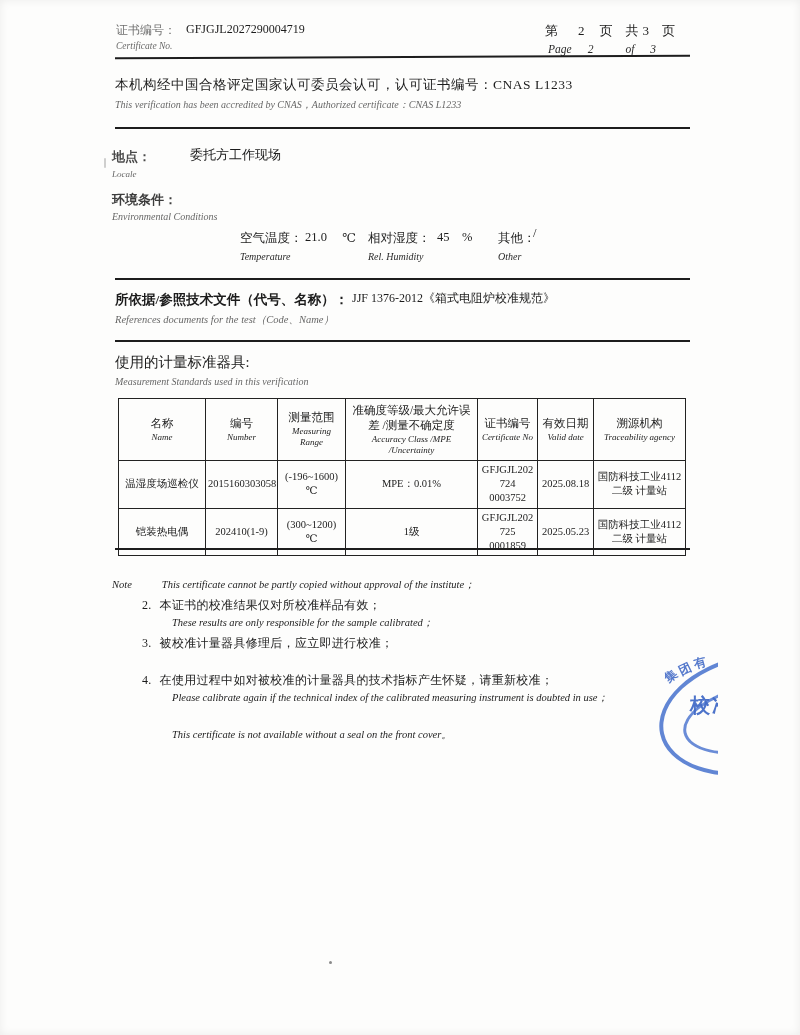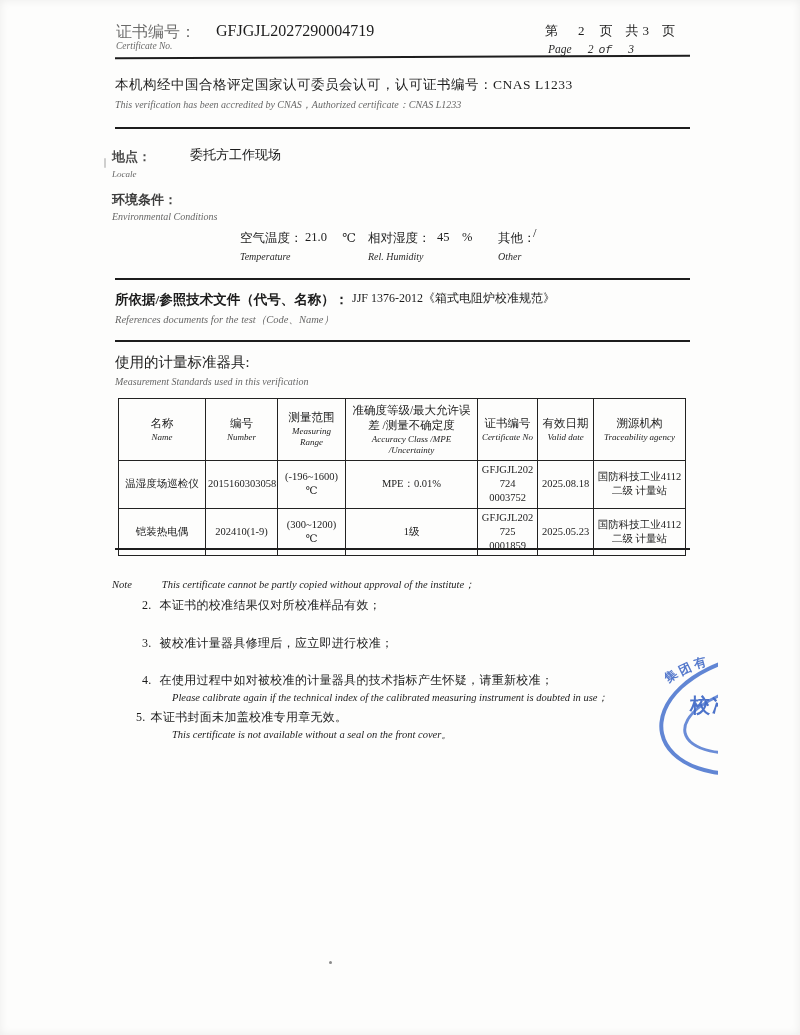--- a/index.html
+++ b/index.html
@@ -12,21 +12,21 @@
   .page::after{content:"";position:absolute;inset:0;pointer-events:none;
     box-shadow:inset 0 0 10px rgba(0,0,0,.07);}
   .abs{position:absolute;}
   .zh{font-family:"Liberation Serif","DejaVu Serif",serif;}
   .en{font-style:italic;color:#2a2a2a;}
   .faded{opacity:.72;filter:blur(.3px);}
   .rule{position:absolute;background:#1d1d1d;height:2px;}
   .rule.thin{height:1.5px;}
 
   
-  .certno-row{left:116px;top:22px;font-size:16px;display:flex;gap:20px;}
+  .certno-row{left:116px;top:22px;font-size:12px;display:flex;gap:10px;}
   .certno-label{opacity:.65;filter:blur(.4px);}
   .certno-en{left:116px;top:41px;font-size:9.5px;}
   .pageinfo{left:545px;top:22px;font-size:13px;display:flex;align-items:baseline;}
   .pageinfo span{display:inline-block;}
   .pageinfo-en{left:548px;top:43px;font-size:11.5px;display:flex;align-items:baseline;}
 
   
   .accred-zh{left:115px;top:76px;font-size:13.5px;letter-spacing:.5px;}
   .accred-en{left:115px;top:98px;font-size:10px;}
 
@@ -87,21 +87,21 @@
     <span>第</span>
     <span style="margin-left:20px;">2</span>
     <span style="margin-left:15px;">页</span>
     <span style="margin-left:13px;">共</span>
     <span style="margin-left:4px;">3</span>
     <span style="margin-left:13px;">页</span>
   </div>
   <div class="abs pageinfo-en en">
     <span>Page</span>
     <span style="margin-left:16px;">2</span>
-    <span style="margin-left:5px;font-family:Liberation Mono, monospace;">of</span>
+    <span style="margin-left:32px;">of</span>
     <span style="margin-left:16px;">3</span>
   </div>
 
   <div class="rule" style="left:115px;top:56px;width:575px;transform:rotate(-0.25deg);"></div>
 
   <div class="abs accred-zh zh">本机构经中国合格评定国家认可委员会认可，认可证书编号：CNAS L1233</div>
   <div class="abs accred-en en faded">This verification has been accredited by CNAS，Authorized certificate：CNAS L1233</div>
 
   <div class="rule thin" style="left:115px;top:127px;width:575px;"></div>
 
@@ -201,33 +201,31 @@
 
   <div class="rule thin" style="left:115px;top:548px;width:575px;"></div>
 
   <div class="abs note-en" style="left:112px;top:578px;">
     <span>Note</span><span style="margin-left:30px;">This certificate cannot be partly copied without approval of the institute；</span>
   </div>
 
   <div class="abs note-zh zh" style="left:142px;top:597px;">
     <span>2.</span><span style="margin-left:8px;">本证书的校准结果仅对所校准样品有效；</span>
   </div>
+  <div class="abs note-en" style="left:172px;top:616px;">These results are only responsible for the sample calibrated；</div>
 
   <div class="abs note-zh zh" style="left:142px;top:635px;">
     <span>3.</span><span style="margin-left:8px;">被校准计量器具修理后，应立即进行校准；</span>
   </div>
 
   <div class="abs note-zh zh" style="left:142px;top:672px;">
     <span>4.</span><span style="margin-left:8px;">在使用过程中如对被校准的计量器具的技术指标产生怀疑，请重新校准；</span>
   </div>
   <div class="abs note-en" style="left:172px;top:691px;">Please calibrate again if the technical index of the calibrated measuring instrument is doubted in use；</div>
 
-  <div class="abs note-zh zh" style="left:136px;top:709px;">
-    <span>5.</span><span style="margin-left:5px;">本证书封面未加盖校准专用章无效。</span>
-  </div>
   <div class="abs note-en" style="left:172px;top:728px;">This certificate is not available without a seal on the front cover。</div>
 
   <div class="abs stamp-clip">
     <div class="stamp-outer"></div>
     <div class="stamp-inner"></div>
     <div class="stamp-center zh">校准</div>
     <span class="stamp-arc zh" style="left:17px;top:40px;transform:rotate(-38deg);">集</span>
     <span class="stamp-arc zh" style="left:31px;top:33px;transform:rotate(-26deg);">团</span>
     <span class="stamp-arc zh" style="left:46px;top:27px;transform:rotate(-15deg);">有</span>
   </div>

